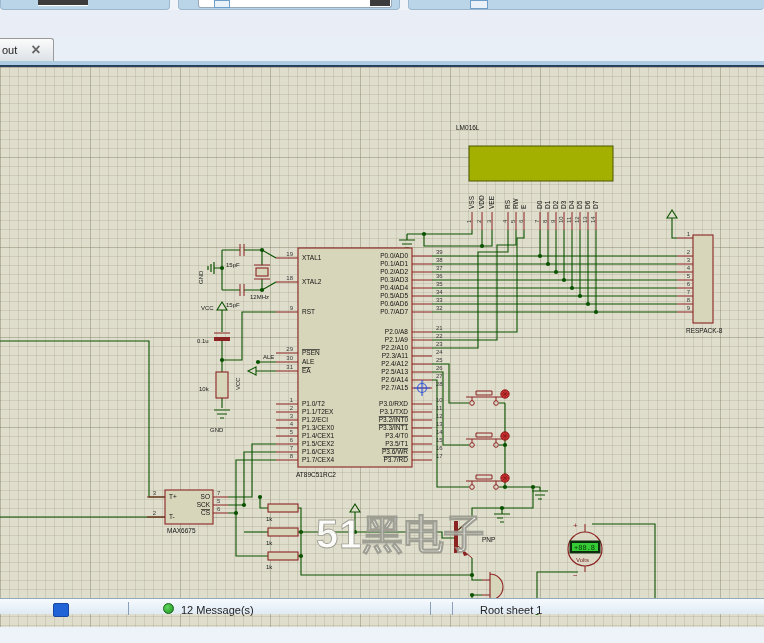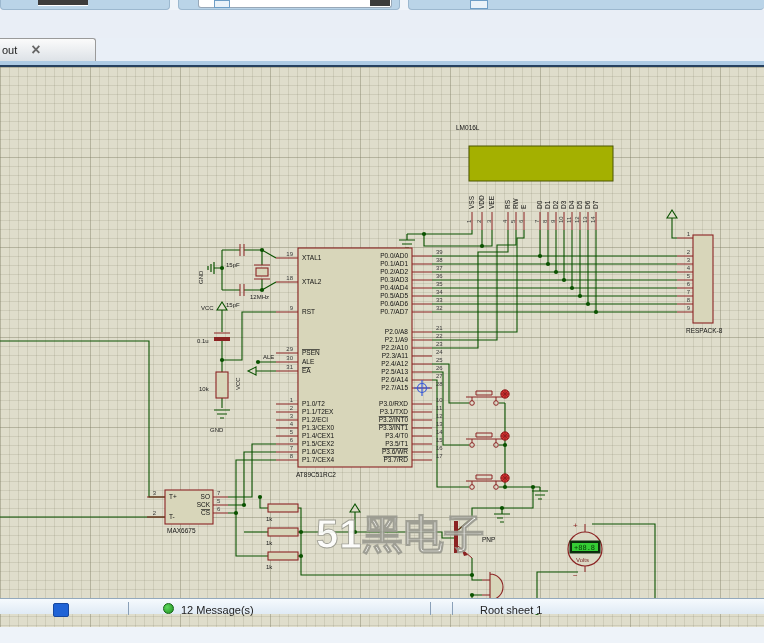--- a/index.html
+++ b/index.html
@@ -9,21 +9,21 @@
   .topstrip{position:absolute;left:0;top:0;width:764px;height:10px;background:#f0f4f9;}
   .tseg{position:absolute;top:0;height:10px;background:#bad4e8;border:1px solid #9cb8cf;border-top:none;
         border-radius:0 0 4px 4px;box-sizing:border-box;}
   .tdark{position:absolute;top:0;height:5px;background:#3c3c3c;border-bottom:1px solid #fff;}
   .twhite{position:absolute;top:0;height:8px;background:#fff;border:1px solid #98a8b8;border-top:none;
           border-radius:0 0 3px 3px;box-sizing:border-box;}
   .tsq{position:absolute;top:0;height:8px;background:#eaf2f9;border:1px solid #6f9ec6;box-sizing:border-box;}
   .midband{position:absolute;left:0;top:10px;width:764px;height:28px;background:#e9eef6;}
   
   .tabrow{position:absolute;left:0;top:38px;width:764px;height:23px;background:#e9eff7;}
-  .tab{position:absolute;left:0;top:0;width:96px;height:23px;background:linear-gradient(#fbfbfb,#dde2e7);
+  .tab{position:absolute;left:0;top:0;width:54px;height:23px;background:linear-gradient(#fbfbfb,#dde2e7);
        border:1px solid #9a9a9a;border-left:none;border-bottom:none;border-radius:0 3px 0 0;
        box-sizing:border-box;display:flex;align-items:center;}
   .tab .lbl{font-size:11px;color:#222;margin-left:2px;}
   .tab .x{font-size:16px;color:#666;font-weight:bold;margin-left:14px;line-height:10px;cursor:pointer;}
   .blueband{position:absolute;left:0;top:61px;width:764px;height:6px;background:#aecbe4;
             border-bottom:2px solid #27415f;box-sizing:border-box;}
   
   .canvas{position:absolute;left:0;top:67px;width:764px;height:560px;background-color:#dfddcb;
     background-image:
       linear-gradient(rgba(125,125,100,.30) 1px, transparent 1px),

